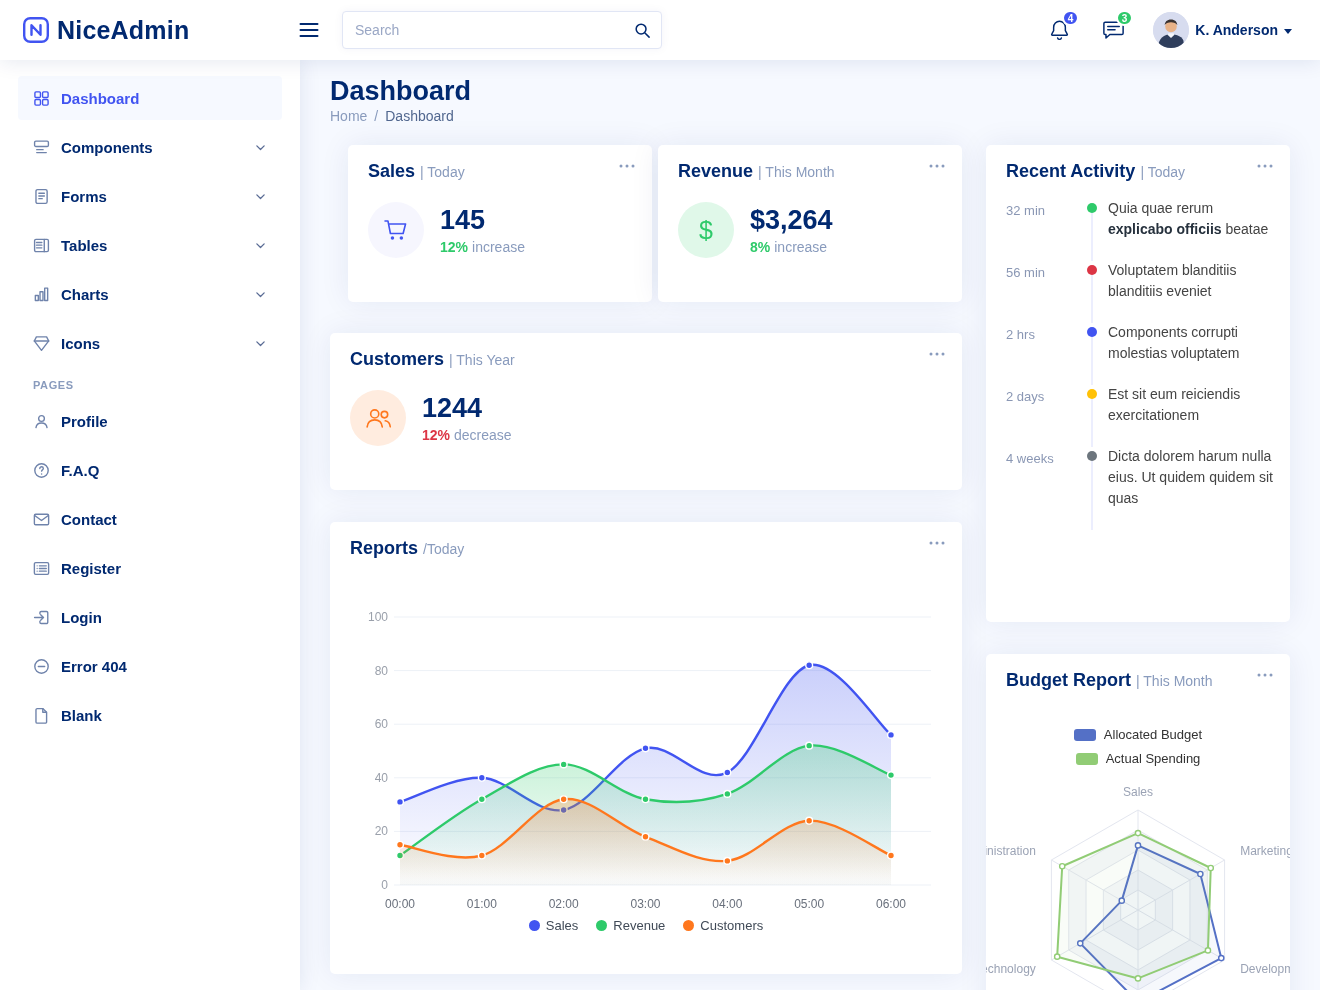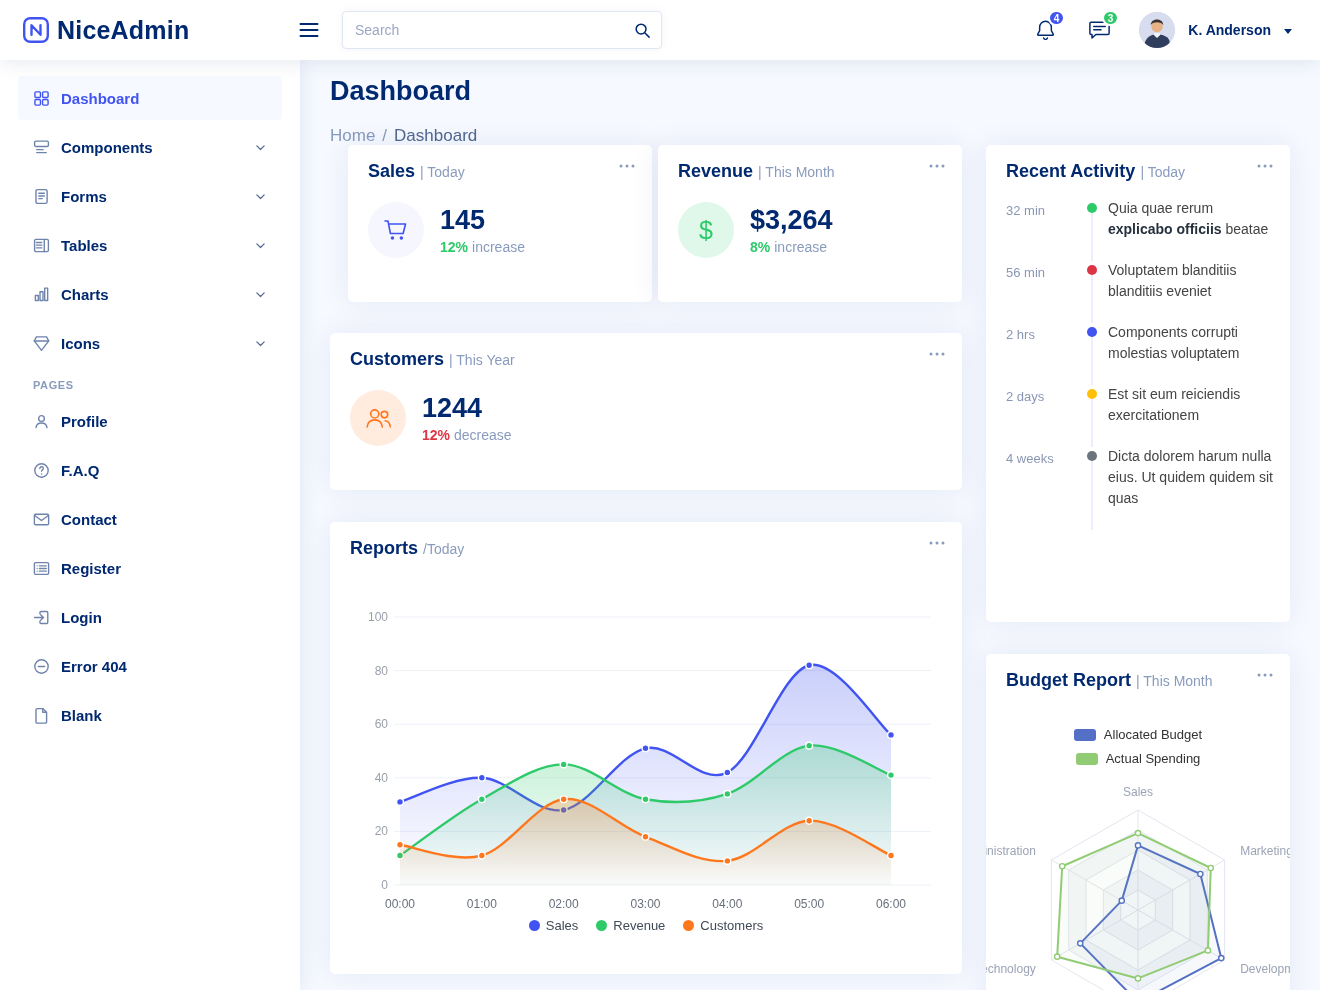--- a/index.html
+++ b/index.html
@@ -26,21 +26,21 @@
   color:#012970;display:flex;align-items:center;justify-content:center}
 .search-btn svg{width:17px;height:17px}
 .header-nav{margin-left:auto;display:flex;align-items:center;gap:14px}
 .icon-btn{position:relative;width:40px;height:40px;display:flex;align-items:center;justify-content:center;
   background:none;border:0;color:#012970}
 .icon-btn svg{width:23px;height:23px}
 .badge{position:absolute;top:0;right:0;min-width:17px;height:16px;border-radius:9px;color:#fff;font-size:10px;
   font-weight:700;display:flex;align-items:center;justify-content:center;padding:0 4px;border:2px solid #fff}
 .badge.blue{background:#4154f1}
 .badge.green{background:#2eca6a}
-.profile{display:flex;align-items:center;gap:13px;margin-left:6px}
+.profile{display:flex;align-items:center;gap:6px;margin-left:6px}
 .avatar{width:36px;height:36px;border-radius:50%;overflow:hidden;display:block;background:#d7dcef}
 .user-name{font-size:14px;font-weight:600;color:#012970}
 .caret{width:0;height:0;border-left:4px solid transparent;border-right:4px solid transparent;
   border-top:5px solid #012970;margin-top:2px}
 
 
 .sidebar{position:absolute;left:0;top:60px;width:300px;height:930px;background:#fff;
   padding:16px 18px;z-index:20;box-shadow:0 0 20px rgba(1,41,112,.1)}
 .nav-link{display:flex;align-items:center;height:44px;padding:0 15px;border-radius:4px;margin-bottom:5px;
   font-size:15px;font-weight:600;color:#012970;background:#fff}
@@ -49,21 +49,21 @@
 .nav-link.active{color:#4154f1;background:#f6f9ff}
 .nav-link.active .nav-icon{color:#4154f1}
 .chev{width:13px;height:13px;margin-left:auto;color:#5a6c95}
 .chev svg{width:100%;height:100%;display:block}
 .nav-heading{font-size:11px;font-weight:700;letter-spacing:.6px;color:#899bbd;margin:14px 0 8px 15px}
 
 
 .main{position:absolute;left:300px;top:60px;width:1020px;height:930px;background:#f6f9ff;overflow:hidden}
 .pagetitle{position:absolute;left:30px;top:16px}
 .pagetitle h1{font-size:27px;font-weight:700;color:#012970}
-.breadcrumb{margin-top:19px;font-size:17px;color:#899bbd}
+.breadcrumb{margin-top:1px;font-size:14px;color:#899bbd}
 .breadcrumb .sep{padding:0 7px;color:#899bbd}
 .breadcrumb .current{color:#51678f}
 
 .card{position:absolute;background:#fff;border-radius:5px;box-shadow:0 0 30px rgba(1,41,112,.08);overflow:hidden}
 .card-title{padding:16px 20px 8px;font-size:18px;font-weight:700;color:#012970}
 .card-title .period{font-size:14px;font-weight:400;color:#899bbd}
 .card-menu{position:absolute;top:14px;right:14px;width:22px;height:14px;display:flex;align-items:center;
   justify-content:center;color:#899bbd;background:none;border:0;z-index:2}
 .card-menu svg{width:18px;height:6px}
 

